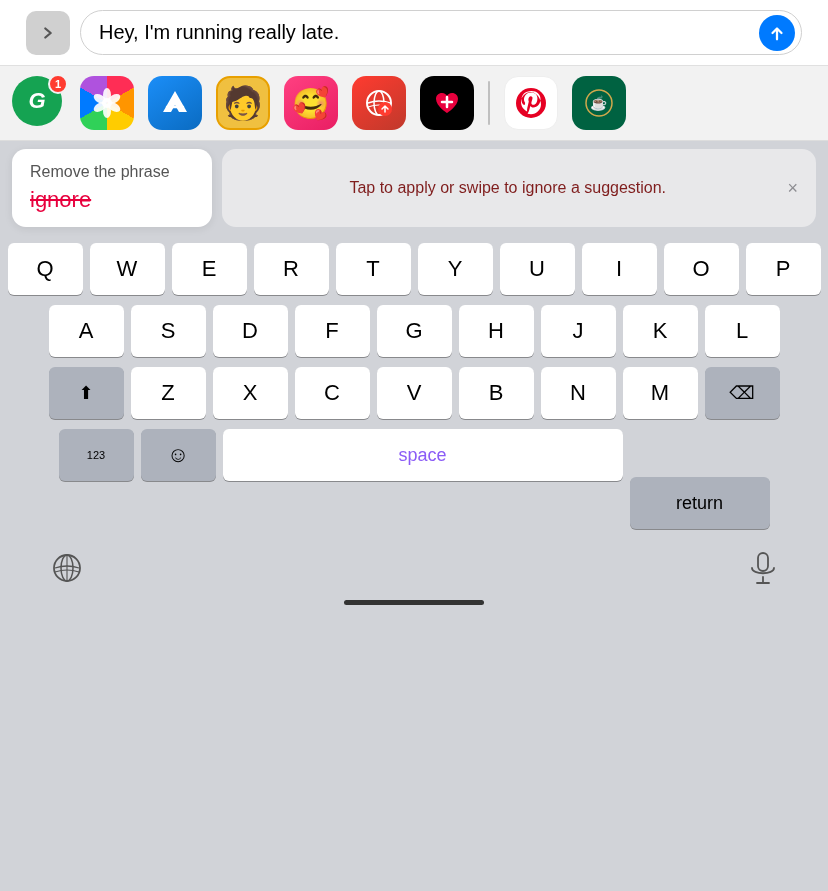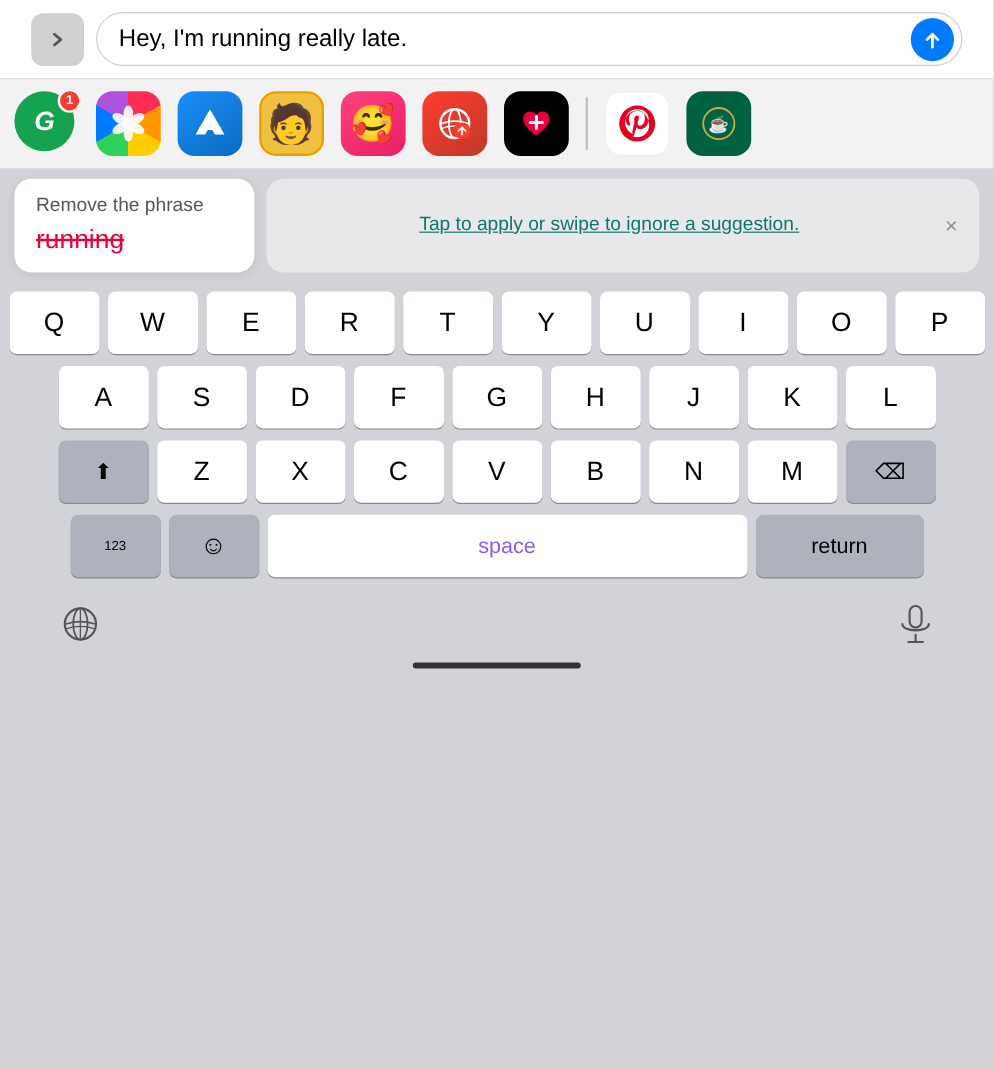--- a/index.html
+++ b/index.html
@@ -173,25 +173,24 @@
       padding: 12px 18px;
       flex: 1;
       display: flex;
       align-items: center;
       justify-content: space-between;
       gap: 12px;
       position: relative;
     }
     .suggestion-tooltip-text {
       font-size: 16px;
-      color: #0f766e;
+      color: #7f1d1d;
       line-height: 1.4;
       flex: 1;
       text-align: center;
-      text-decoration: underline;
     }
     .close-tooltip {
       color: #8e8e93;
       font-size: 18px;
       cursor: pointer;
       flex-shrink: 0;
     }
 
     
     .keyboard {
@@ -229,20 +228,21 @@
     .key.space-key {
       flex: 5;
       max-width: 400px;
       font-size: 18px;
       color: #8b5cf6;
     }
     .key.return-key {
       flex: 2;
       max-width: 140px;
       font-size: 18px;
+      margin-top: 48px;
     }
     .key.shift-key {
       flex: 1.5;
     }
     .key.backspace-key {
       flex: 1.5;
     }
     .key.num-key {
       flex: 1.6;
       font-size: 17px;
@@ -367,21 +367,21 @@
       <circle cx="18" cy="18" r="16" fill="#006241"></circle>
       <circle cx="18" cy="18" r="13" fill="none" stroke="#cfa84c" stroke-width="1.5"></circle>
       <text x="18" y="23" text-anchor="middle" font-size="14" fill="white">☕</text>
     </svg>
   </div>
 </div>
 
 <div class="suggestion-area">
   <div class="suggestion-card">
     <div class="suggestion-title">Remove the phrase</div>
-    <div class="suggestion-word">running</div>
+    <div class="suggestion-word">ignore</div>
   </div>
   <div class="suggestion-tooltip">
     <div class="suggestion-tooltip-text">Tap to apply or swipe to ignore a suggestion.</div>
     <div class="close-tooltip">×</div>
   </div>
 </div>
 
 <div class="keyboard">
 
   <div class="keyboard-row">

